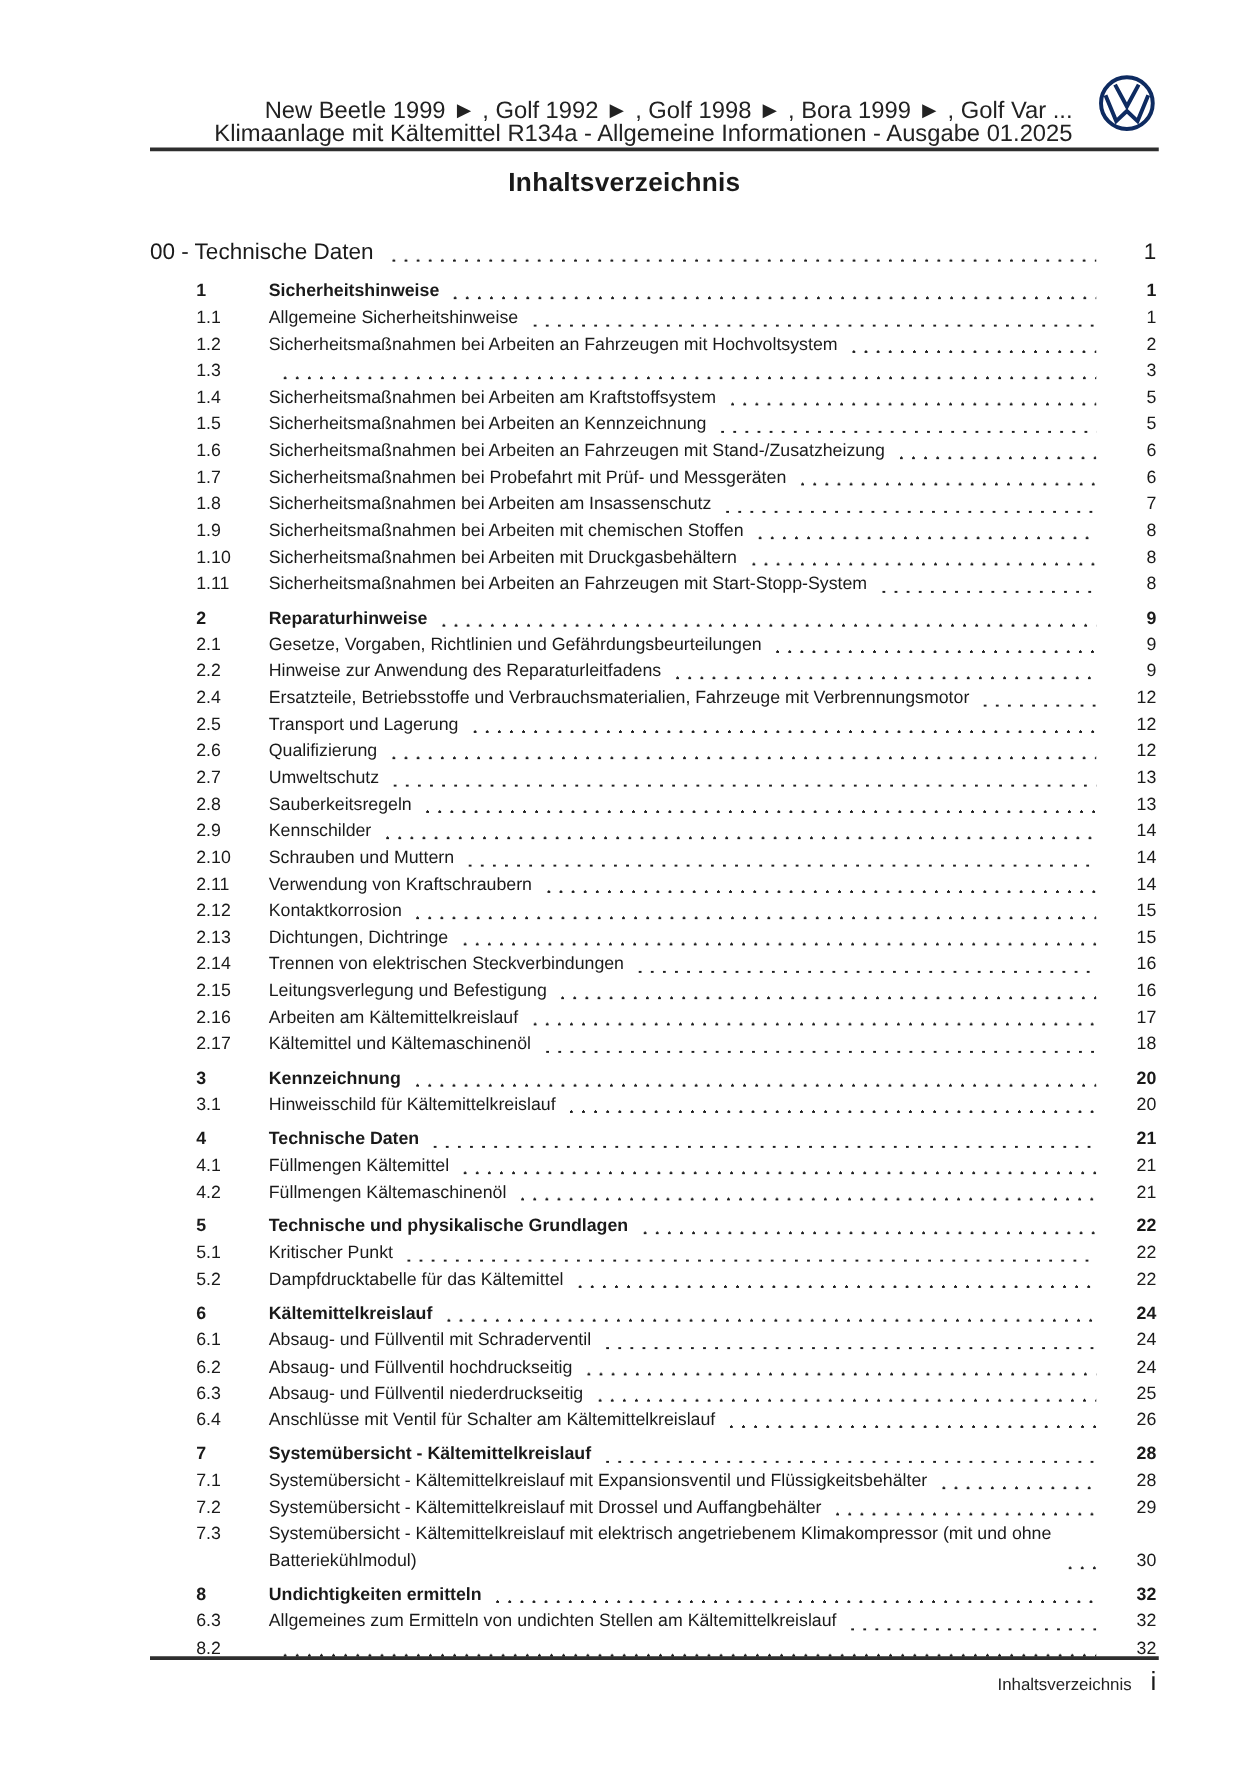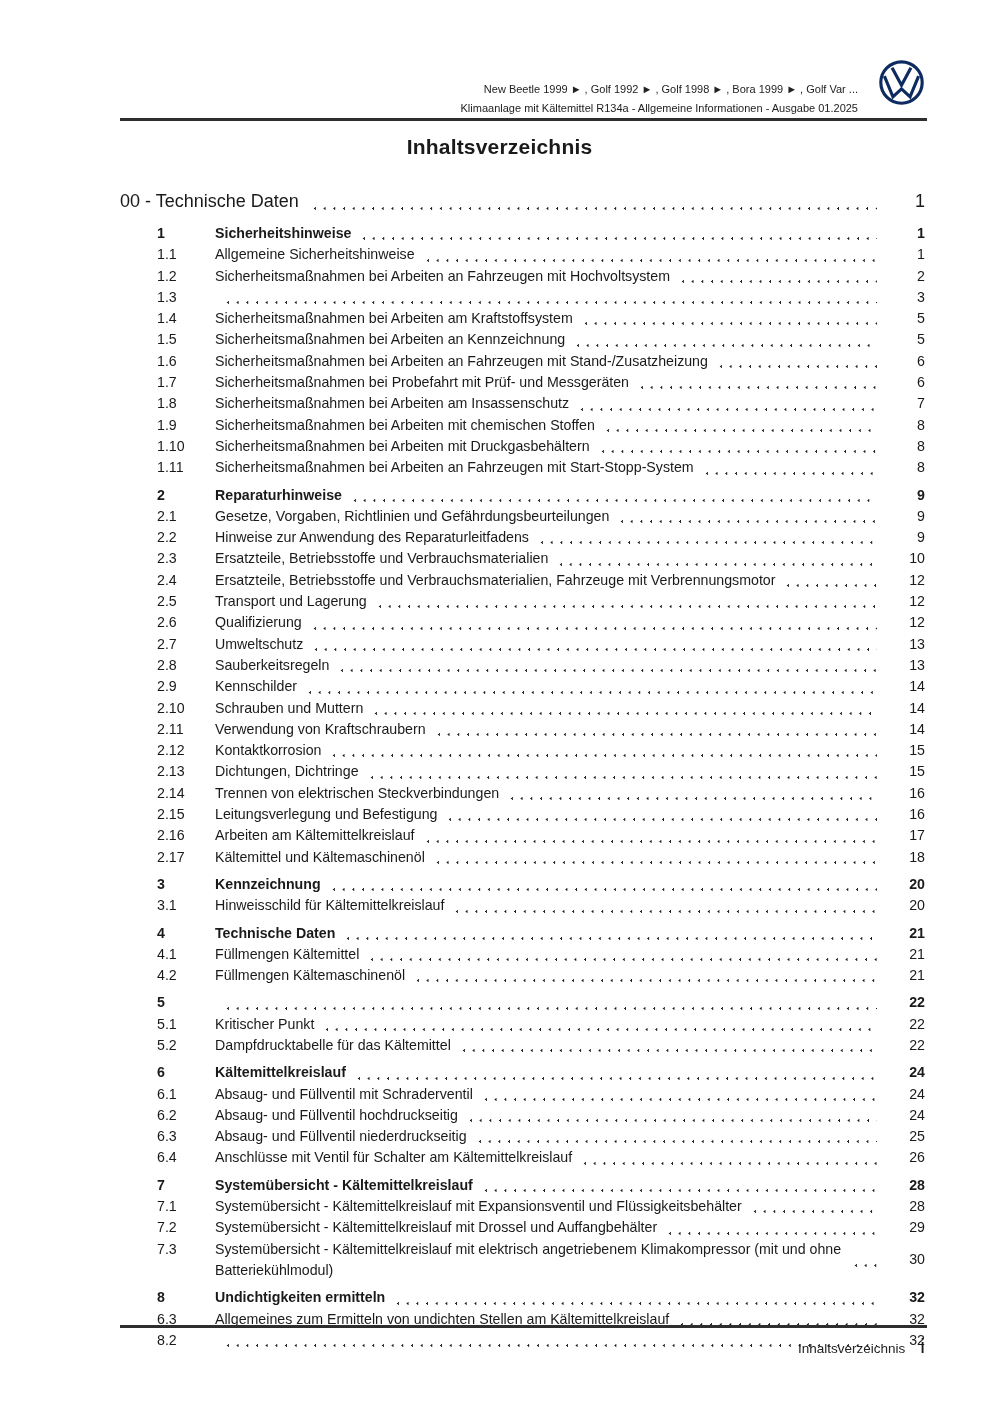--- a/index.html
+++ b/index.html
@@ -10,21 +10,21 @@
     font-family: "Liberation Sans", "DejaVu Sans", sans-serif;
     color: #1a1a1a;
     overflow: hidden;
   }
 
   
   .header-text {
     position: absolute;
     top: 80px; right: 141px;
     text-align: right;
-    font-size: 11px;
+    font-size: 19px;
     line-height: 18.5px;
     color: #222;
     white-space: nowrap;
   }
   .vw-logo {
     position: absolute;
     top: 60px; right: 75px;
     width: 45px; height: 45px;
   }
   .rule {
@@ -46,21 +46,21 @@
     letter-spacing: 0.2px;
   }
 
   
   .toc {
     position: absolute;
     top: 189px; left: 120px; right: 74px;
   }
   .row {
     display: flex;
-    align-items: center;
+    align-items: flex-end;
     font-size: 14.2px;
     line-height: 21.3px;
   }
   #toc-rows .row { padding-left: 37px; }
   .row .num   { flex: 0 0 58px; align-self: flex-start; }
   .row .title { flex: 0 1 auto; }
   .row .leader {
     flex: 1 1 30px;
     height: 21.3px;
     margin: 0 6px 0 9px;
@@ -203,26 +203,20 @@
         <span class="leader"></span>
         <span class="page">9</span>
       </div>
       <div class="row">
         <span class="num">2.2</span>
         <span class="title">Hinweise zur Anwendung des Reparaturleitfadens</span>
         <span class="leader"></span>
         <span class="page">9</span>
       </div>
       <div class="row">
-        <span class="num">2.3</span>
-        <span class="title">Ersatzteile, Betriebsstoffe und Verbrauchsmaterialien</span>
-        <span class="leader"></span>
-        <span class="page">10</span>
-      </div>
-      <div class="row">
         <span class="num">2.4</span>
         <span class="title">Ersatzteile, Betriebsstoffe und Verbrauchsmaterialien, Fahrzeuge mit Verbrennungsmotor</span>
         <span class="leader"></span>
         <span class="page">12</span>
       </div>
       <div class="row">
         <span class="num">2.5</span>
         <span class="title">Transport und Lagerung</span>
         <span class="leader"></span>
         <span class="page">12</span>
@@ -324,20 +318,21 @@
         <span class="page">21</span>
       </div>
       <div class="row">
         <span class="num">4.2</span>
         <span class="title">Füllmengen Kältemaschinenöl</span>
         <span class="leader"></span>
         <span class="page">21</span>
       </div>
       <div class="row bold">
         <span class="num">5</span>
+        <span class="title">Technische und physikalische Grundlagen</span>
         <span class="leader"></span>
         <span class="page">22</span>
       </div>
       <div class="row">
         <span class="num">5.1</span>
         <span class="title">Kritischer Punkt</span>
         <span class="leader"></span>
         <span class="page">22</span>
       </div>
       <div class="row">

